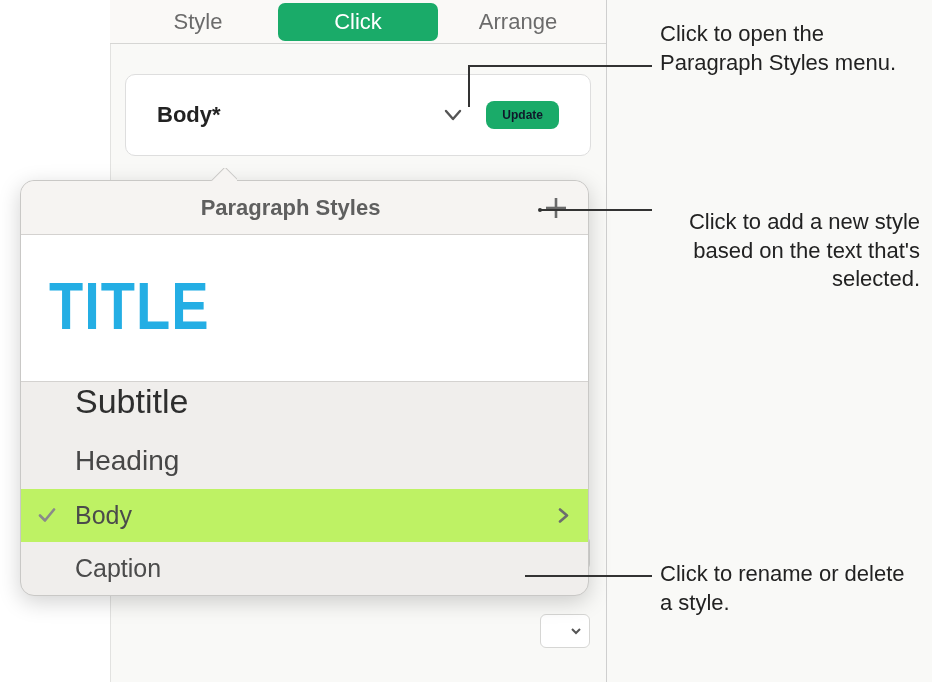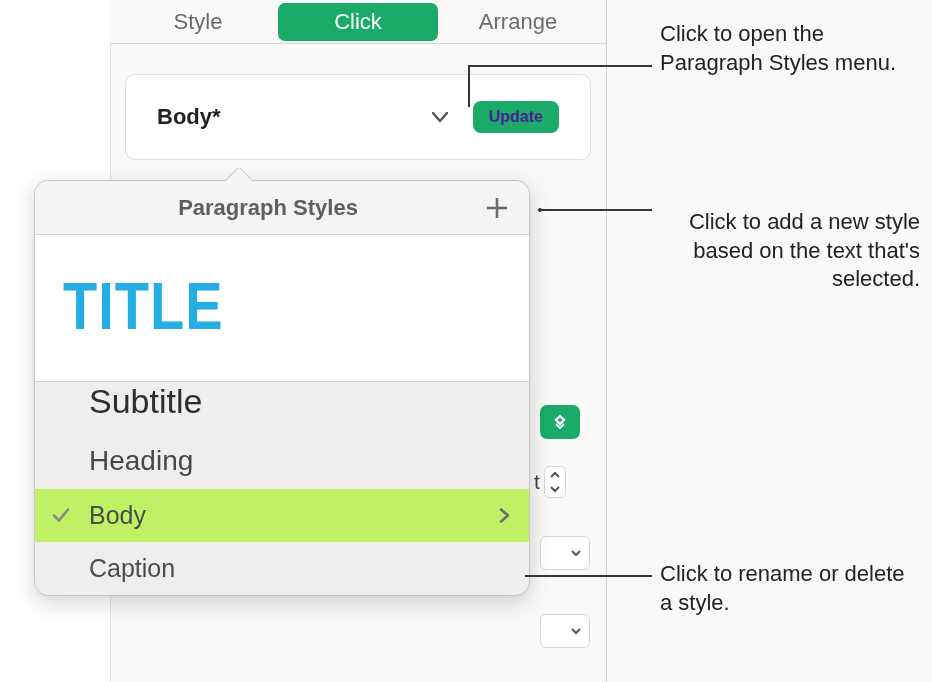--- a/index.html
+++ b/index.html
@@ -74,38 +74,37 @@
     font-weight: 700;
     color: #222;
   }
   .chev-down {
     width: 22px; height: 22px;
     display: flex; align-items: center; justify-content: center;
     margin-right: 22px;
   }
   .update-btn {
     background: #1aab69;
-    color: #4c1d95;
+    color: #0f172a;
     border-radius: 8px;
     padding: 7px 16px;
-    font-size: 16px;
+    font-size: 12px;
     font-weight: 600;
   }
 
   
   .popover {
     position: absolute;
     left: 20px;
     top: 180px;
-    width: 496px;
+    width: 569px;
     background: #f0eeec;
     border: 1px solid #c9c8c6;
     border-radius: 14px;
     box-shadow: 0 6px 22px rgba(0,0,0,0.18);
-    margin-left: 14px;
   }
   .popover-arrow {
     position: absolute;
     top: -13px;
     left: 190px;
     width: 26px; height: 13px;
     overflow: hidden;
   }
   .popover-arrow::after {
     content: "";

